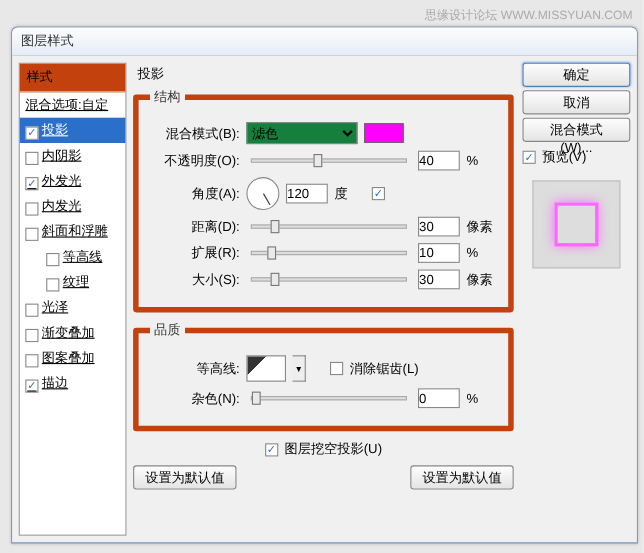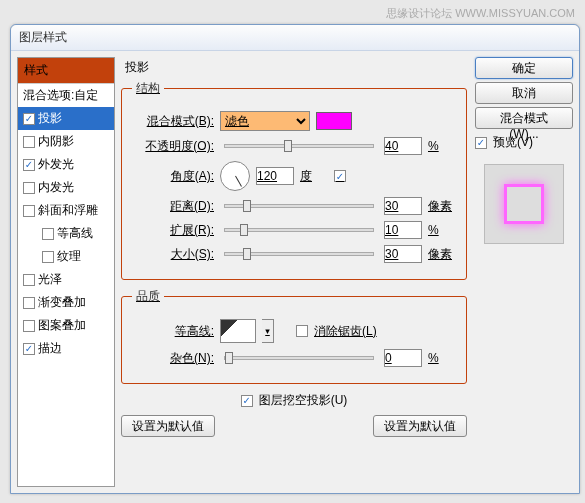--- a/index.html
+++ b/index.html
@@ -3,31 +3,31 @@
 <meta charset="utf-8">
 <style>
 * { box-sizing: border-box; margin: 0; padding: 0; font-family: "Microsoft YaHei", SimSun, sans-serif; font-size: 12px; }
 body { background: #e8e8e8; width: 585px; height: 503px; position: relative; }
 .watermark { position: absolute; top: 6px; right: 10px; color: #aaa; font-size: 11px; }
 .dialog { position: absolute; left: 10px; top: 24px; width: 570px; height: 470px; background: #f0f0f0; border: 1px solid #7a9cc6; border-radius: 6px 6px 0 0; box-shadow: 0 0 3px rgba(0,0,0,.2); }
 .titlebar { height: 26px; background: linear-gradient(#fdfdfd,#e6ecf6); border-bottom: 1px solid #c8d4e6; border-radius: 6px 6px 0 0; padding: 4px 8px; color: #333; }
 .content { display: flex; padding: 6px; gap: 6px; height: calc(100% - 26px); }
 .sidebar { width: 98px; border: 1px solid #999; background: #fff; }
 .sidebar-header { background: #c2410c; padding: 4px 6px; border-bottom: 1px solid #ccc; font-weight: normal; }
-.side-item { padding: 3px 5px; display: flex; align-items: center; gap: 3px; cursor: default; }
+.side-item { padding: 3px 5px; display: flex; align-items: flex-end; gap: 3px; cursor: default; text-decoration: underline; }
 .side-item.selected { background: #2a6fc9; color: #fff; }
 .side-item.indent { padding-left: 24px; }
 .chk { width: 12px; height: 12px; border: 1px solid #888; background: #fff; display: inline-flex; align-items: center; justify-content: center; font-size: 10px; color: #2a6fc9; }
 .main { flex: 1; display: flex; gap: 8px; }
 .settings { flex: 1; }
-fieldset { border: 1px solid #c2410c; border-radius: 3px; margin-bottom: 8px; padding: 8px 10px 10px; text-decoration: underline; }
+fieldset { border: 5px solid #c2410c; border-radius: 3px; margin-bottom: 8px; padding: 8px 10px 10px; }
 legend { padding: 0 4px; color: #333; }
 .row { display: flex; align-items: center; gap: 6px; margin: 6px 0; }
 .lbl { width: 82px; text-align: right; }
-select { width: 90px; height: 20px; border: 1px solid #888; background: #fdba74; }
+select { width: 101px; height: 20px; border: 1px solid #888; background: #15803d; }
 .swatch { width: 36px; height: 18px; background: #ff00ff; border: 1px solid #666; }
 .slider { flex: 1; height: 4px; background: #ddd; border: 1px solid #aaa; position: relative; margin: 0 4px; }
 .slider .thumb { position: absolute; top: -5px; width: 8px; height: 12px; background: #eaeaea; border: 1px solid #777; }
 .num { width: 38px; height: 18px; border: 1px solid #888; text-align: left; background: #fff; }
 .unit { width: 28px; }
 .dial { width: 30px; height: 30px; border: 1px solid #888; border-radius: 50%; background: #fff; position: relative; }
 .dial::after { content: ""; position: absolute; left: 50%; top: 50%; width: 1px; height: 12px; background: #333; transform-origin: top; transform: rotate(-30deg); }
 .contour { width: 36px; height: 24px; border: 1px solid #888; background: linear-gradient(135deg,#333 0%,#333 30%,#fff 30%,#fff 100%); display: inline-block; }
 .dd { width: 12px; height: 24px; border: 1px solid #888; border-left: none; background: #eee; display: inline-flex; align-items: center; justify-content: center; font-size: 9px; }
 .btnrow { display: flex; justify-content: space-between; margin-top: 4px; }

